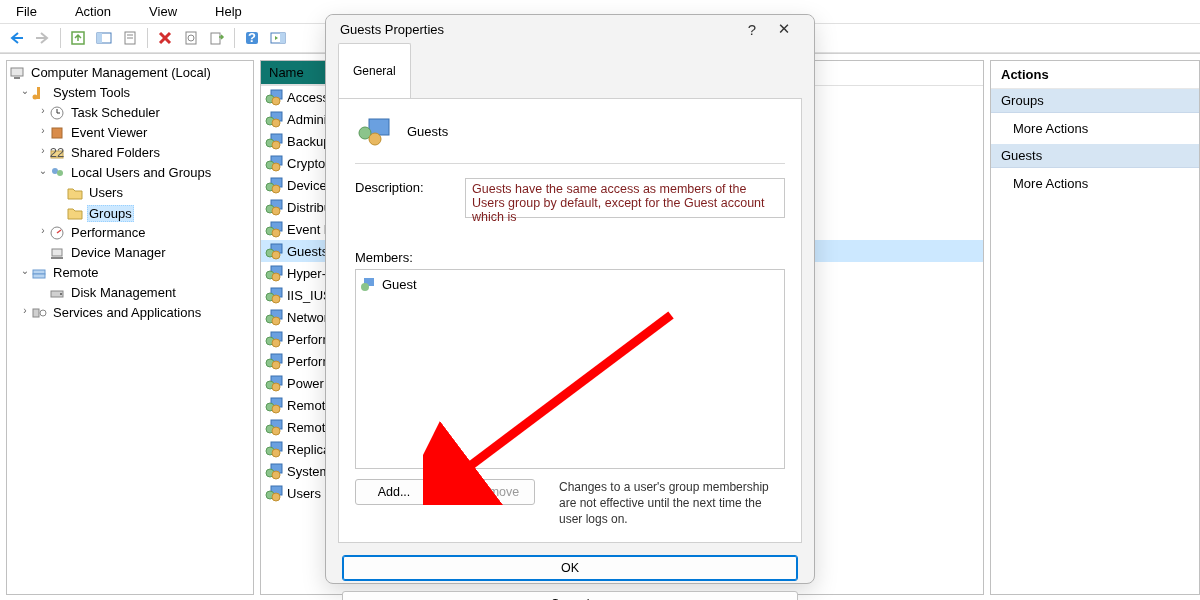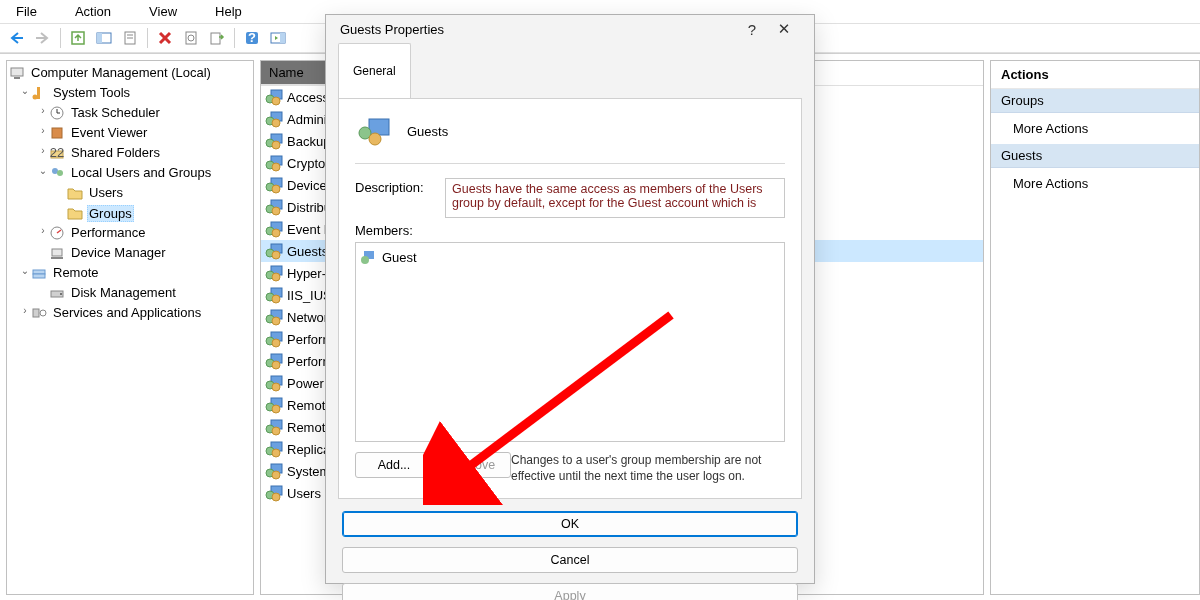--- a/index.html
+++ b/index.html
@@ -22,47 +22,47 @@
 
 
 .tree { padding: 4px 2px; }
 .tree-row { display: flex; align-items: flex-start; height: 20px; white-space: nowrap; cursor: default; }
 .tree-row.selected .tree-label { background: #cce8ff; border: 1px dotted #99d1ff; padding: 0 1px; }
 .tw { display: inline-block; width: 12px; text-align: center; color: #666; font-size: 10px; }
 .ticon { width: 16px; height: 16px; margin-right: 4px; display: inline-flex; align-items: center; justify-content: center; }
 .tree-label { padding: 0 2px; }
 
 
-.list-header { border-bottom: 1px solid #e0e0e0; padding: 4px 8px; font-weight: normal; background: #737373; border-right: 1px solid #e0e0e0; width: 80px; }
+.list-header { border-bottom: 1px solid #e0e0e0; padding: 4px 8px; font-weight: normal; background: #0f766e; border-right: 1px solid #e0e0e0; width: 80px; }
 .list-body { }
 .list-row { display: flex; align-items: center; height: 22px; padding: 0 4px; cursor: default; }
 .list-row.selected { background: #cce8ff; }
 .gicon { width: 18px; height: 18px; margin-right: 4px; display: inline-flex; align-items: center; justify-content: center; }
 
 
 .actions-header { background: #fff; padding: 6px 10px; font-weight: bold; border-bottom: 1px solid #e8e8e8; }
 .actions-section { background: #d6e5f3; padding: 4px 10px; border-bottom: 1px solid #c8d8ea; }
 .actions-item { padding: 8px 22px; cursor: default; }
 
 
-.dialog { position: absolute; left: 325px; top: 14px; width: 490px; height: 570px; background: #f3f3f3; border: 1px solid #b0b0b0; border-radius: 0; box-shadow: 0 8px 24px rgba(0,0,0,0.15); display: flex; flex-direction: column; }
+.dialog { position: absolute; left: 325px; top: 14px; width: 490px; height: 570px; background: #f3f3f3; border: 1px solid #b0b0b0; border-radius: 8px; box-shadow: 0 8px 24px rgba(0,0,0,0.15); display: flex; flex-direction: column; }
 .dlg-titlebar { display: flex; align-items: center; height: 38px; padding: 0 14px; background: #f3f3f3; border-radius: 8px 8px 0 0; }
 .dlg-title { flex: 1; font-size: 13px; }
 .dlg-tbtn { width: 32px; height: 28px; display: flex; align-items: center; justify-content: center; font-size: 15px; color: #333; cursor: default; }
 .dlg-tabs { display: flex; padding: 0 12px; }
 .dlg-tab { padding: 20px 14px; background: #fff; border: 1px solid #d0d0d0; border-bottom: none; border-radius: 2px 2px 0 0; font-size: 12px; }
 .dlg-body { flex: 1; background: #fff; margin: 0 12px 0 12px; border: 1px solid #d0d0d0; padding: 14px 16px; display: flex; flex-direction: column; }
 .dlg-grp-head { display: flex; align-items: center; gap: 16px; padding-bottom: 14px; border-bottom: 1px solid #d8d8d8; margin-bottom: 14px; }
 .dlg-grp-icon { width: 36px; height: 36px; }
-.dlg-row { display: flex; margin-bottom: 3px; }
+.dlg-row { display: flex; gap: 20px; margin-bottom: 30px; }
 .dlg-label { width: 90px; padding-top: 2px; }
 .dlg-desc { flex: 1; border: 1px solid #c8c8c8; padding: 3px 6px; height: 40px; font-size: 12.5px; color: #7f1d1d; background: #fff; }
 .memb-list { border: 1px solid #c8c8c8; height: 200px; padding: 4px; background: #fff; margin-bottom: 10px; }
 .memb-row { display: flex; align-items: center; gap: 6px; height: 20px; }
-.dlg-bottom-row { display: flex; align-items: flex-start; gap: 0; }
+.dlg-bottom-row { display: flex; align-items: flex-start; gap: 24px; }
 .dlg-note { flex: 1; font-size: 12px; color: #333; line-height: 1.35; }
 .btn { min-width: 78px; height: 26px; background: #fdfdfd; border: 1px solid #c0c0c0; border-radius: 3px; cursor: default; font-size: 12.5px; }
 .btn.disabled { color: #9a9a9a; }
 .btn.primary { border-color: #0078d7; box-shadow: inset 0 0 0 1px #0078d7; }
 .dlg-footer { display: flex; gap: 10px; padding: 12px 16px; flex-direction: column; }
 
 
 .arrow { position: absolute; left: 423px; top: 305px; pointer-events: none; }
 
 

